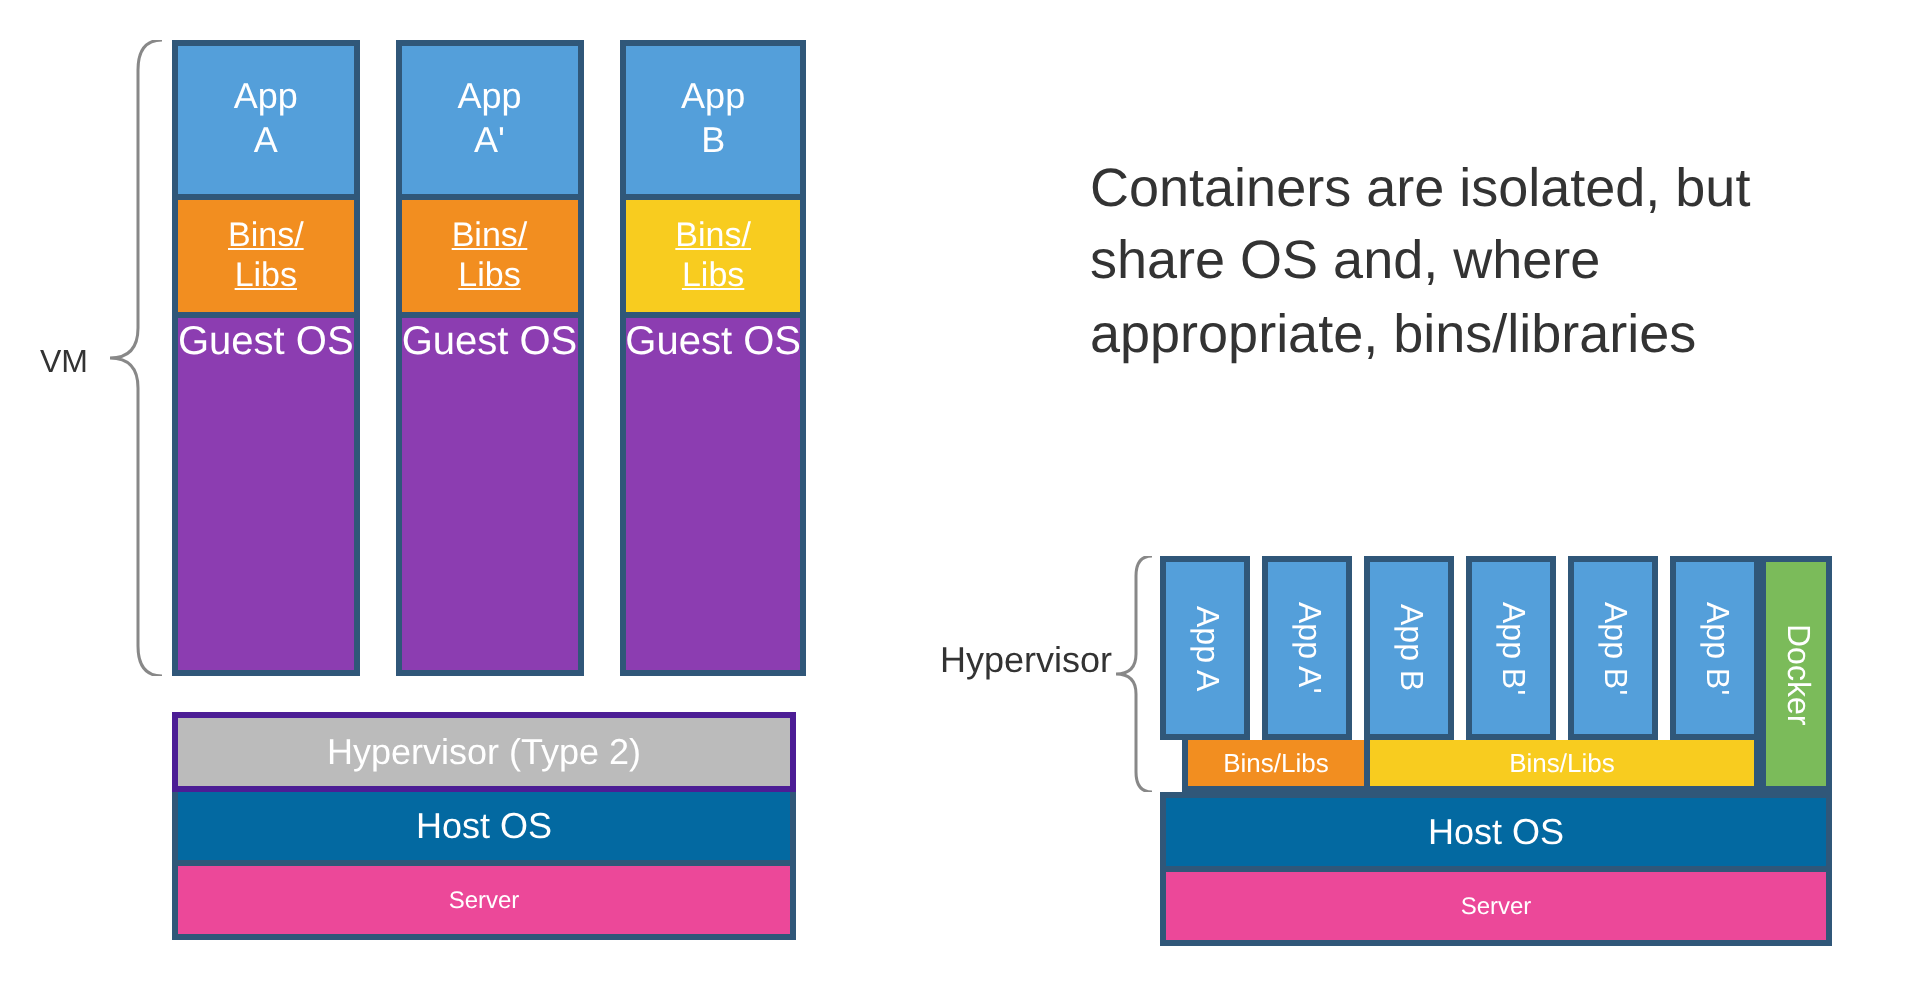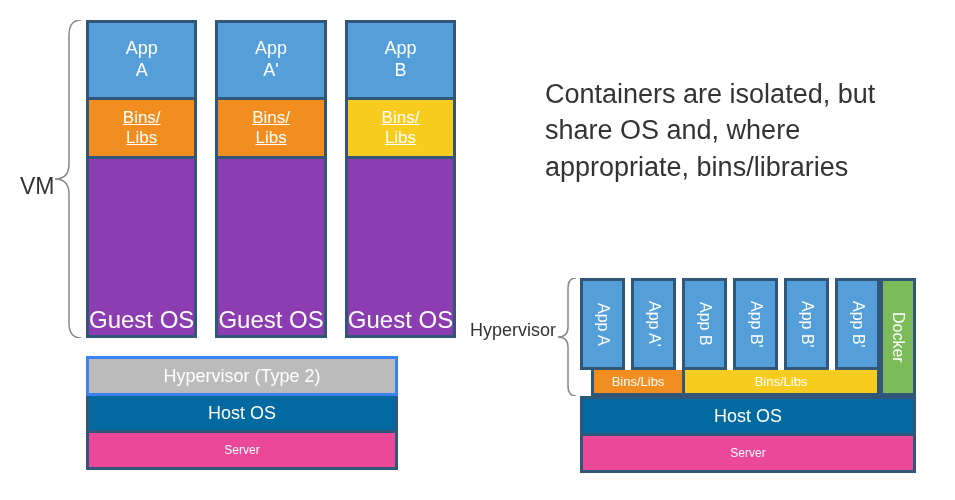--- a/index.html
+++ b/index.html
@@ -16,21 +16,21 @@
     position: relative;
     width: 955px;
     height: 500px;
   }
 
   
   .vm-label {
     position: absolute;
     left: 20px;
     top: 173px;
-    font-size: 23px;
+    font-size: 16px;
     color: #333;
   }
   .vm-brace {
     position: absolute;
     left: 55px;
     top: 20px;
     width: 26px;
     height: 318px;
   }
   .vm-side {
@@ -84,37 +84,37 @@
     text-decoration: underline;
   }
   .libs-orange { background: #f28e20; }
   .libs-yellow { background: #f8cc1f; }
   .guest-box {
     flex: 1 1 auto;
     background: #8c3db1;
     border: 3px solid #305779;
     border-top: 0;
     color: #fff;
-    font-size: 24px;
-    display: flex;
-    align-items: flex-end;
+    font-size: 20px;
+    display: flex;
+    align-items: flex-start;
     justify-content: center;
     text-align: center;
     line-height: 1.2;
   }
   .vm-base {
     margin-top: 18px;
     width: 100%;
     display: flex;
     flex-direction: column;
   }
   .row-hypervisor {
     height: 34px;
     background: #bbbbbb;
-    border: 3px solid #3b82f6;
+    border: 3px solid #4c1d95;
     color: #fff;
     font-size: 18px;
     font-weight: 500;
     display: flex;
     align-items: center;
     justify-content: center;
   }
   .row-host {
     height: 34px;
     background: #0369a1;

